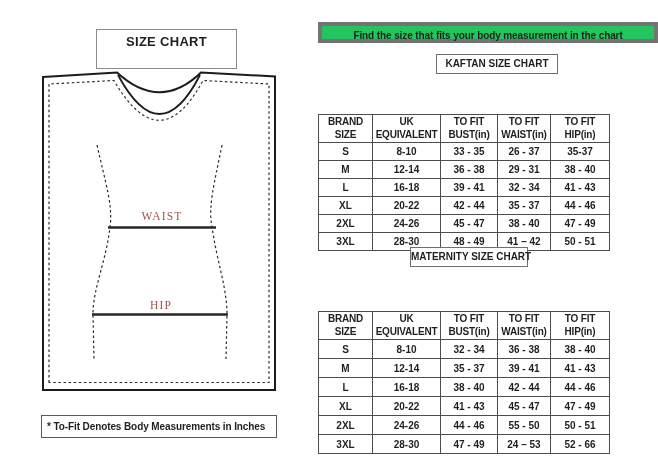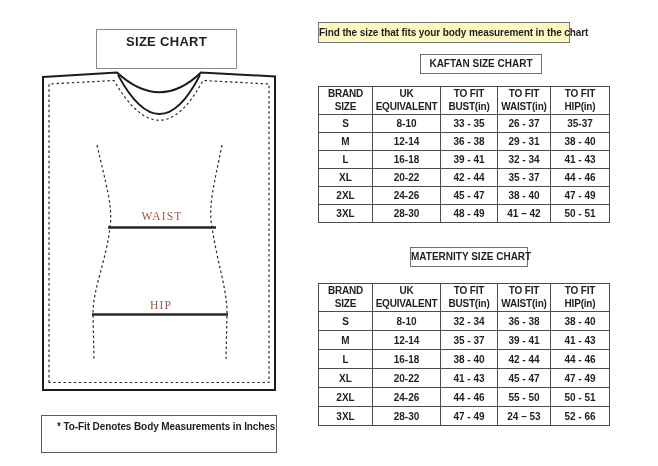--- a/index.html
+++ b/index.html
@@ -11,44 +11,44 @@
 
   
   .title-box {
     left: 96px; top: 29px; width: 141px; height: 40px;
     border: 1px solid #8a8a8a; background: #fff;
     text-align: center; line-height: 24px;
     font-size: 13px; font-weight: bold; letter-spacing: 0.3px;
   }
   .diagram-svg { left: 28px; top: 56px; }
   .footnote-box {
-    left: 41px; top: 415px; width: 236px; height: 38px;
+    left: 41px; top: 415px; width: 236px; height: 23px;
     border: 1px solid #5a5a5a; background: #fff;
-    line-height: 21px; padding-left: 15px; white-space: nowrap;
+    line-height: 21px; padding-left: 5px; white-space: nowrap;
     font-size: 10px; font-weight: bold; letter-spacing: -0.1px;
   }
 
   
   .instruction-box {
-    left: 318px; top: 22px; width: 252px; height: 21px;
-    border: 1px solid #737373; background: #fef9c3;
+    left: 318px; top: 22px; width: 340px; height: 21px;
+    border: 4px solid #737373; background: #22c55e;
     text-align: center; line-height: 19px; white-space: nowrap;
     font-size: 10px; font-weight: bold; letter-spacing: -0.1px;
   }
   .table-title-box {
     border: 1px solid #6e6e6e; background: #fff;
     text-align: center; line-height: 18px; white-space: nowrap;
     font-size: 10px; font-weight: bold;
   }
-  .kaftan-title { left: 420px; top: 54px; width: 122px; height: 20px; }
+  .kaftan-title { left: 436px; top: 54px; width: 122px; height: 20px; }
   .maternity-title { left: 410px; top: 247px; width: 118px; height: 20px; }
 
   table.size-table {
     border-collapse: collapse; table-layout: fixed; width: 291px;
-    font-size: 10px; font-weight: bold; background: #fff;
+    font-size: 10px; font-weight: bold; background: #fff; margin-top: 28px;
   }
   table.size-table th, table.size-table td {
     border: 1px solid #4d4d4d; text-align: center; vertical-align: middle;
     padding: 0 1px; overflow: hidden;
   }
   table.size-table th { white-space: pre-line; line-height: 1.25; height: 27px; font-size: 10px; letter-spacing: -0.2px; }
   .kaftan-table-pos { left: 318px; top: 86px; }
   .maternity-table-pos { left: 318px; top: 283px; }
   .kaftan-table-pos td { height: 17px; }
   .maternity-table-pos td { height: 18px; }

